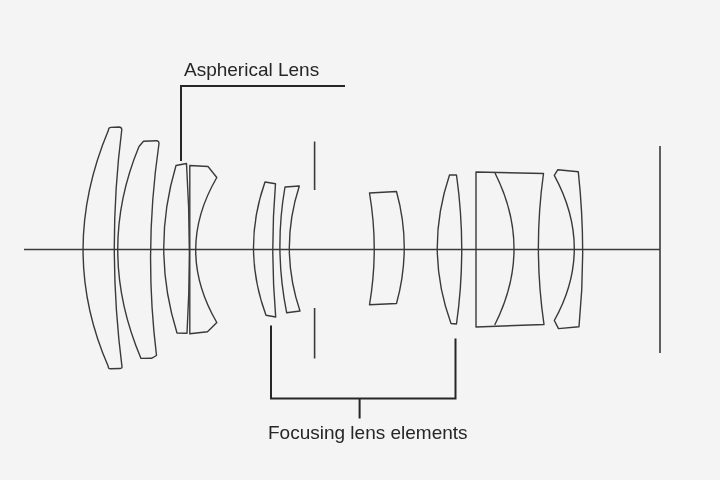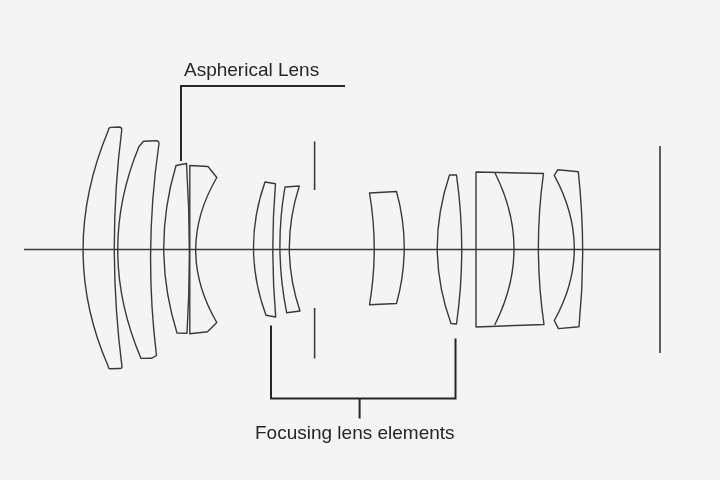--- a/index.html
+++ b/index.html
@@ -41,21 +41,21 @@
     stroke-width: 2;
   }
   .label {
     position: absolute;
     color: var(--annotation, #262626);
     font-size: 19px;
     line-height: 1.1;
     white-space: nowrap;
   }
   .label-aspherical { left: 184px; top: 60px; }
-  .label-focusing  { left: 255px; top: 423px; }
+  .label-focusing  { left: 268px; top: 423px; }
 </style>
 </head>
 <body>
 
 <div class="stage">
 
   <svg width="720" height="480" viewBox="0 0 720 480">
 
     <g>
       <line class="axis" x1="24" y1="249.5" x2="660" y2="249.5"></line>

